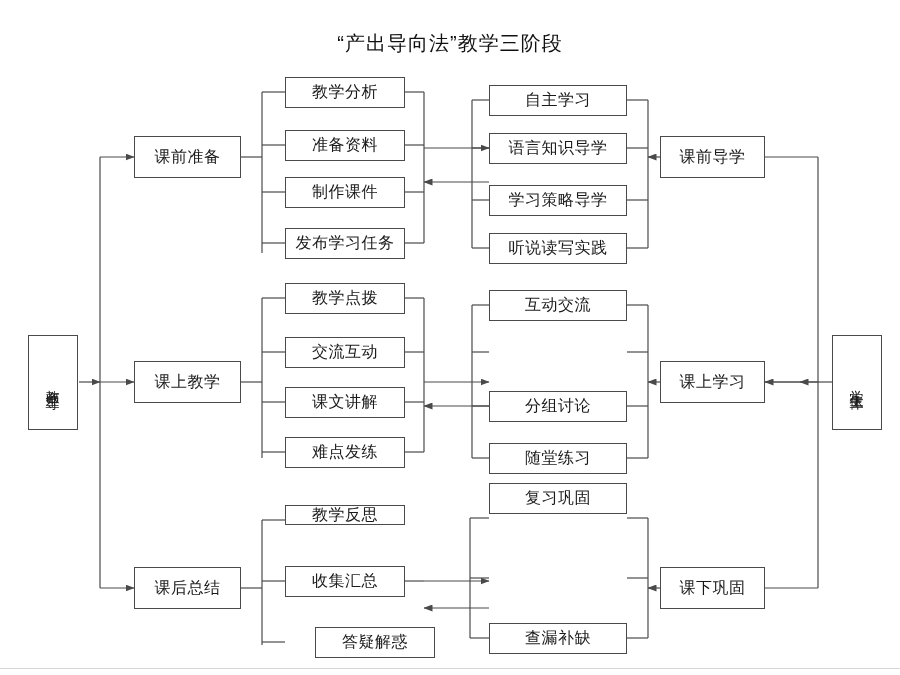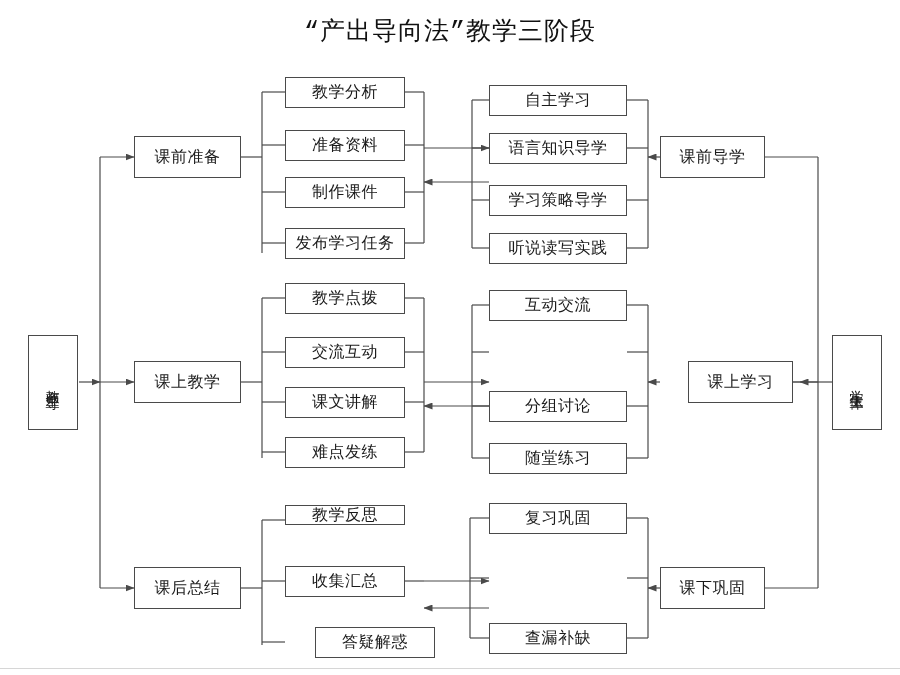--- a/index.html
+++ b/index.html
@@ -7,25 +7,25 @@
     width:900px;height:675px;
     background:#ffffff;
     font-family:"DejaVu Sans","Liberation Sans",sans-serif;
     position:relative;
     overflow:hidden;
   }
   #stage{position:absolute;left:0;top:0;width:900px;height:675px;}
   #svg{position:absolute;left:0;top:0;width:900px;height:675px;}
   .title{
     position:absolute;
-    left:0;top:14px;width:900px;
+    left:0;top:30px;width:900px;
     text-align:center;
-    font-size:25px;
+    font-size:20px;
     color:#111;
-    font-family:Liberation Mono, monospace;
+    font-family:Liberation Sans, sans-serif;
     letter-spacing:1px;
   }
   .node{
     position:absolute;
     box-sizing:border-box;
     border:1px solid #4a4a4a;
     background:#ffffff;
     display:flex;
     align-items:center;
     justify-content:center;
@@ -162,21 +162,21 @@
   </svg>
 
   <div class="node vertical" style="left:28px;top:335px;width:50px;height:95px;">教师主导</div>
   <div class="node vertical" style="left:832px;top:335px;width:50px;height:95px;">学生主体</div>
 
   <div class="node" style="left:134px;top:136px;width:107px;height:42px;">课前准备</div>
   <div class="node" style="left:134px;top:361px;width:107px;height:42px;">课上教学</div>
   <div class="node" style="left:134px;top:567px;width:107px;height:42px;">课后总结</div>
 
   <div class="node" style="left:660px;top:136px;width:105px;height:42px;">课前导学</div>
-  <div class="node" style="left:688px;top:361px;width:105px;height:42px;">课上学习</div>
+  <div class="node" style="left:660px;top:361px;width:105px;height:42px;">课上学习</div>
   <div class="node" style="left:660px;top:567px;width:105px;height:42px;">课下巩固</div>
 
   <div class="node" style="left:285px;top:77px;width:120px;height:31px;">教学分析</div>
   <div class="node" style="left:285px;top:130px;width:120px;height:31px;">准备资料</div>
   <div class="node" style="left:285px;top:177px;width:120px;height:31px;">制作课件</div>
   <div class="node" style="left:285px;top:228px;width:120px;height:31px;">发布学习任务</div>
 
   <div class="node" style="left:489px;top:85px;width:138px;height:31px;">自主学习</div>
   <div class="node" style="left:489px;top:133px;width:138px;height:31px;">语言知识导学</div>
   <div class="node" style="left:489px;top:185px;width:138px;height:31px;">学习策略导学</div>
@@ -188,17 +188,17 @@
   <div class="node" style="left:285px;top:437px;width:120px;height:31px;">难点发练</div>
 
   <div class="node" style="left:489px;top:290px;width:138px;height:31px;">互动交流</div>
   <div class="node" style="left:489px;top:391px;width:138px;height:31px;">分组讨论</div>
   <div class="node" style="left:489px;top:443px;width:138px;height:31px;">随堂练习</div>
 
   <div class="node" style="left:285px;top:505px;width:120px;height:20px;">教学反思</div>
   <div class="node" style="left:285px;top:566px;width:120px;height:31px;">收集汇总</div>
   <div class="node" style="left:285px;top:627px;width:120px;height:31px;margin-left:30px;">答疑解惑</div>
 
-  <div class="node" style="left:489px;top:503px;width:138px;height:31px;">复习巩固</div>
+  <div class="node" style="left:489px;top:483px;width:138px;height:31px;">复习巩固</div>
   <div class="node" style="left:489px;top:623px;width:138px;height:31px;">查漏补缺</div>
 
   <div class="bottombar"></div>
 </div>
 
 </body></html>

